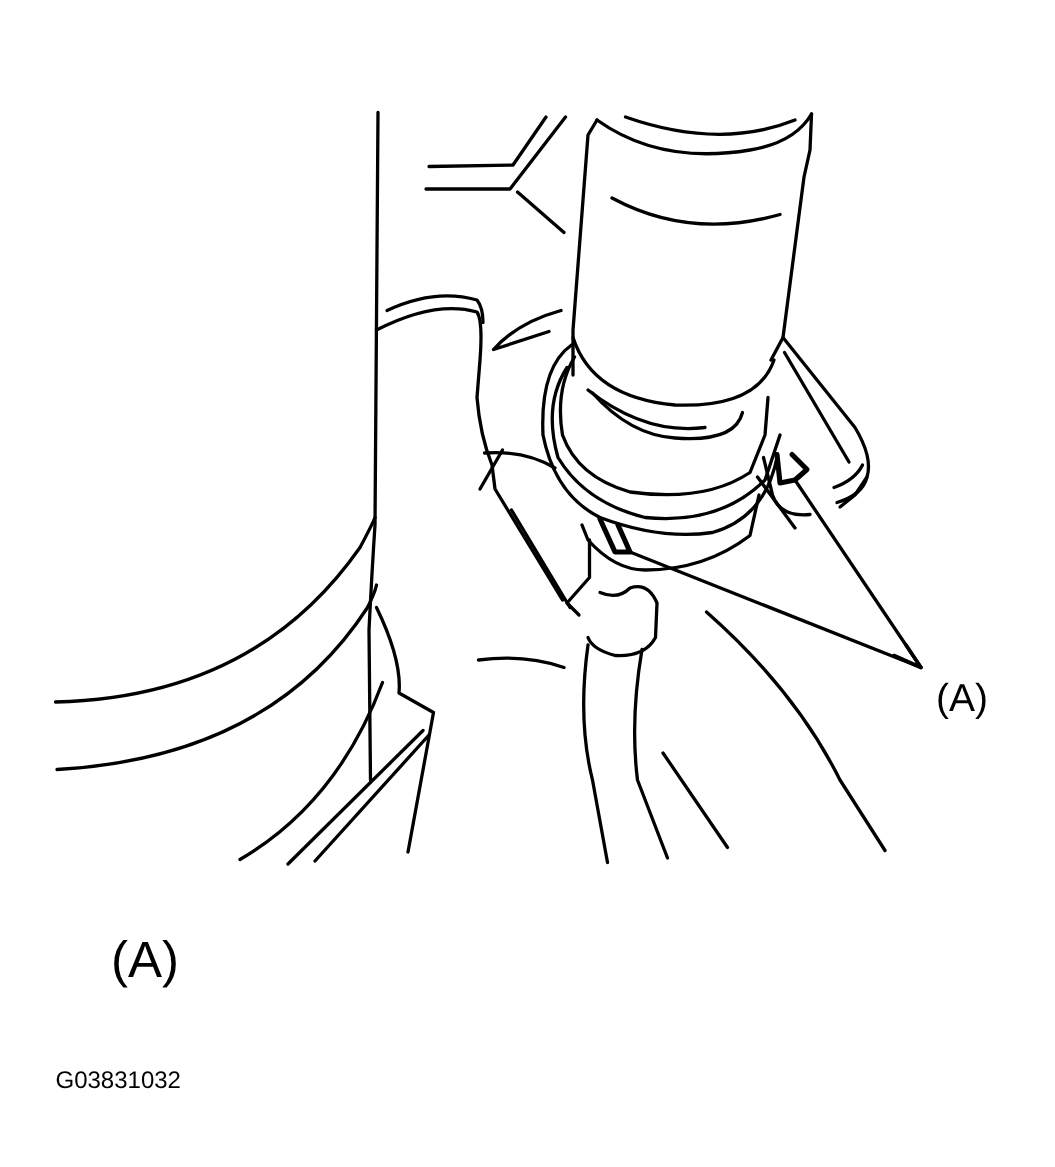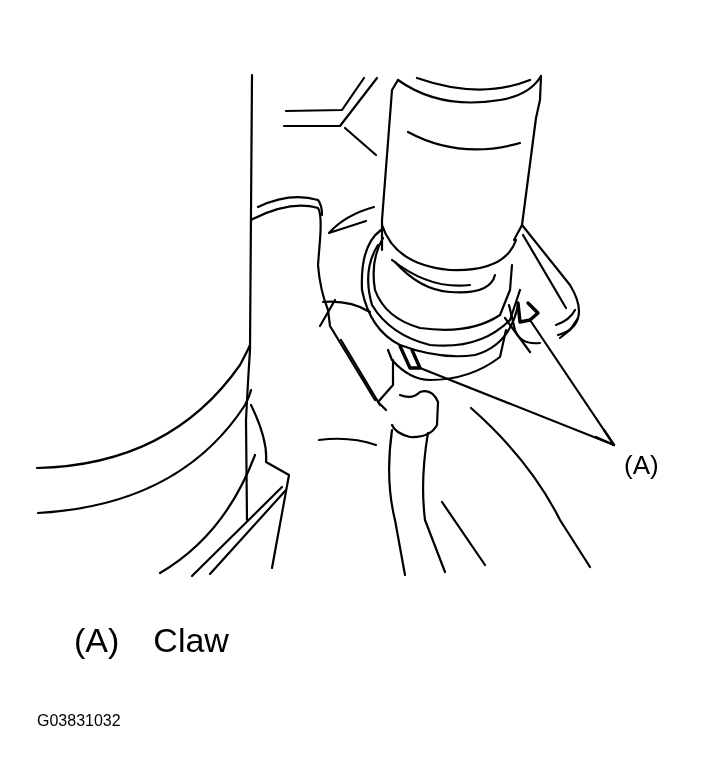--- a/index.html
+++ b/index.html
@@ -76,16 +76,15 @@
 
   <line class="leader" x1="420" y1="368" x2="614" y2="445"></line>
   <line class="leader" x1="530" y1="320" x2="614" y2="445"></line>
   <path d="M596 437 L614 445 L604 430" style="stroke-width:2.4"></path>
 </svg>
 
 <div class="callout">(A)</div>
 
 <div class="legend">
   <span>(A)</span>
-  <span>Claw</span>
 </div>
 
 <div class="figid">G03831032</div>
 
 </body></html>

